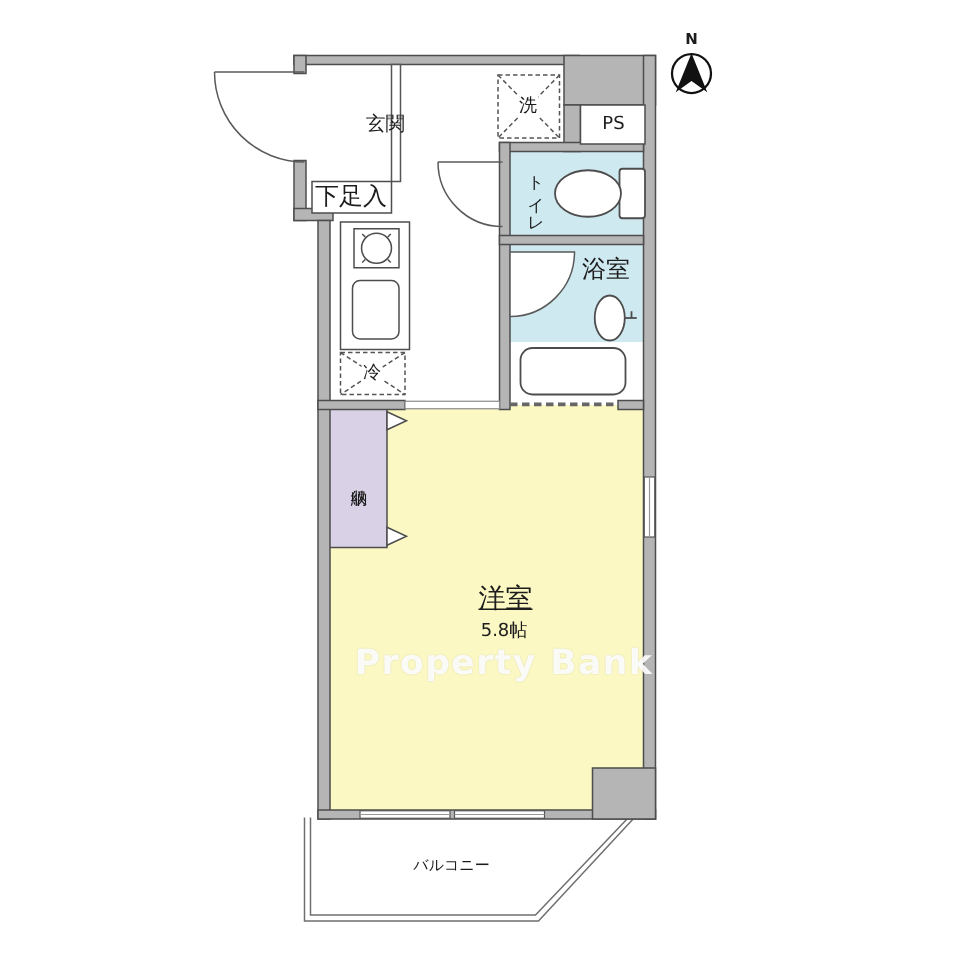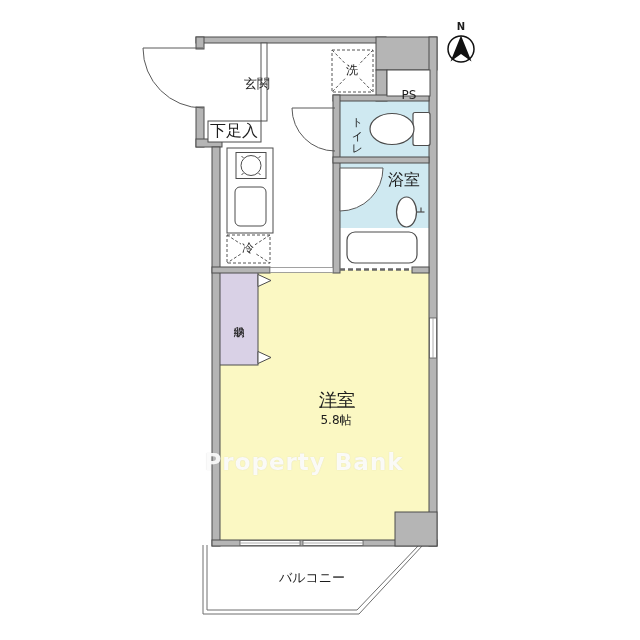--- a/index.html
+++ b/index.html
@@ -120,31 +120,31 @@
 </svg>
 
   <div class="lbl" style="left:461px;top:27px;font-size:10px;font-weight:bold;">N</div>
 
   <div class="lbl" style="left:233px;top:84px;font-size:13px;margin-left:24px;">玄関</div>
 
   <div class="lbl" style="left:234px;top:131px;font-size:16px;">下足入</div>
 
   <div class="lbl boxed" style="left:352px;top:71px;font-size:12px;">洗</div>
 
-  <div class="lbl" style="left:409px;top:83px;font-size:12px;margin-top:13px;">PS</div>
+  <div class="lbl" style="left:409px;top:83px;font-size:12px;">PS</div>
 
   <div class="lbl vert" style="left:356px;top:130px;font-size:11px;">トイレ</div>
 
   <div class="lbl" style="left:404px;top:180px;font-size:16px;">浴室</div>
 
   <div class="lbl boxed" style="left:248px;top:249px;font-size:12px;">冷</div>
 
   <div class="lbl vert" style="left:238px;top:318px;font-size:11px;">収納</div>
 
   <div class="lbl" style="left:337px;top:400px;font-size:18px;text-decoration:underline;">洋室</div>
 
   <div class="lbl" style="left:336px;top:421px;font-size:12px;">5.8帖</div>
 
-  <div class="watermark" style="left:304px;top:442px;margin-top:20px;">Property Bank</div>
+  <div class="watermark" style="left:336px;top:442px;">Property Bank</div>
 
-  <div class="lbl" style="left:312px;top:578px;font-size:13px;">バルコニー</div>
+  <div class="lbl" style="left:301px;top:578px;font-size:10px;">バルコニー</div>
 
 </div>
 
 </body></html>

